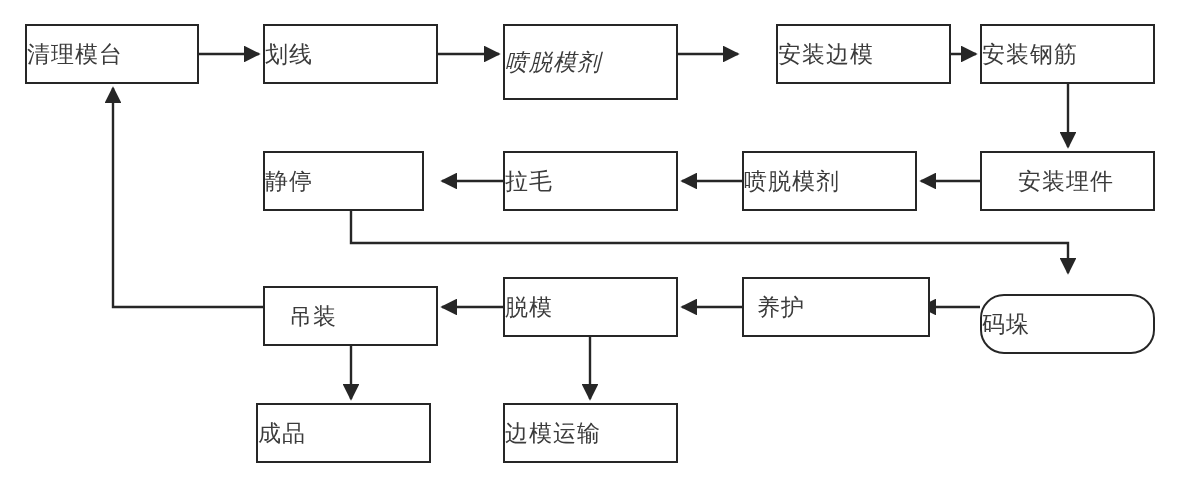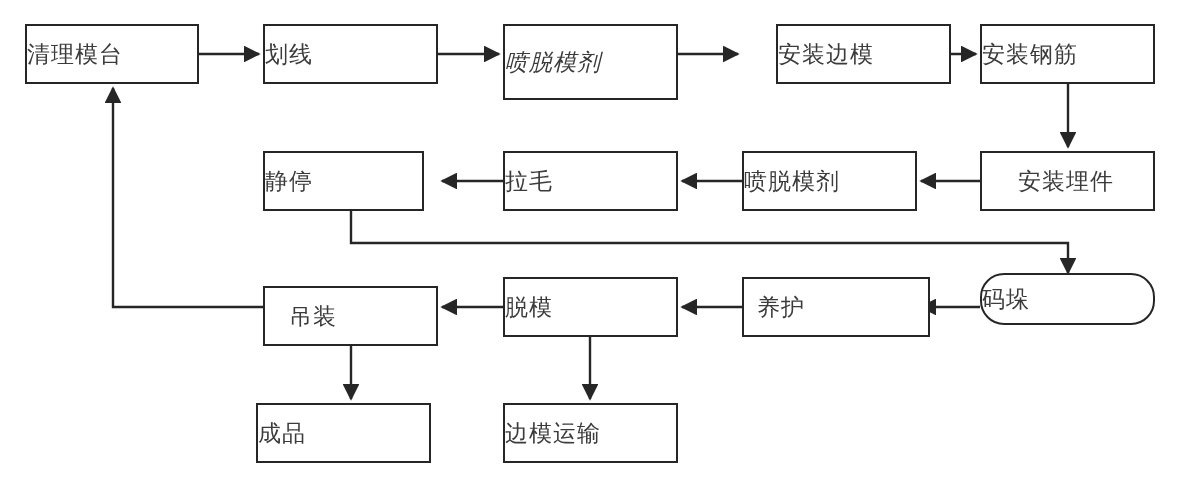--- a/index.html
+++ b/index.html
@@ -110,21 +110,21 @@
 
   <div class="node" style="left:263px; top:286px; width:175px; height:60px;padding-left:24px;">
     <span class="node-label">吊装</span>
   </div>
   <div class="node" style="left:503px; top:277px; width:175px; height:60px;">
     <span class="node-label">脱模</span>
   </div>
   <div class="node" style="left:742px; top:277px; width:188px; height:60px;padding-left:13px;">
     <span class="node-label">养护</span>
   </div>
-  <div class="node" style="left:980px; top:273px; width:175px; height:52px;border-radius:24px;">
+  <div class="node" style="left:980px; top:294px; width:175px; height:60px;border-radius:24px;">
     <span class="node-label">码垛</span>
   </div>
 
   <div class="node" style="left:256px; top:403px; width:175px; height:60px;">
     <span class="node-label">成品</span>
   </div>
   <div class="node" style="left:503px; top:403px; width:175px; height:60px;">
     <span class="node-label">边模运输</span>
   </div>
 

